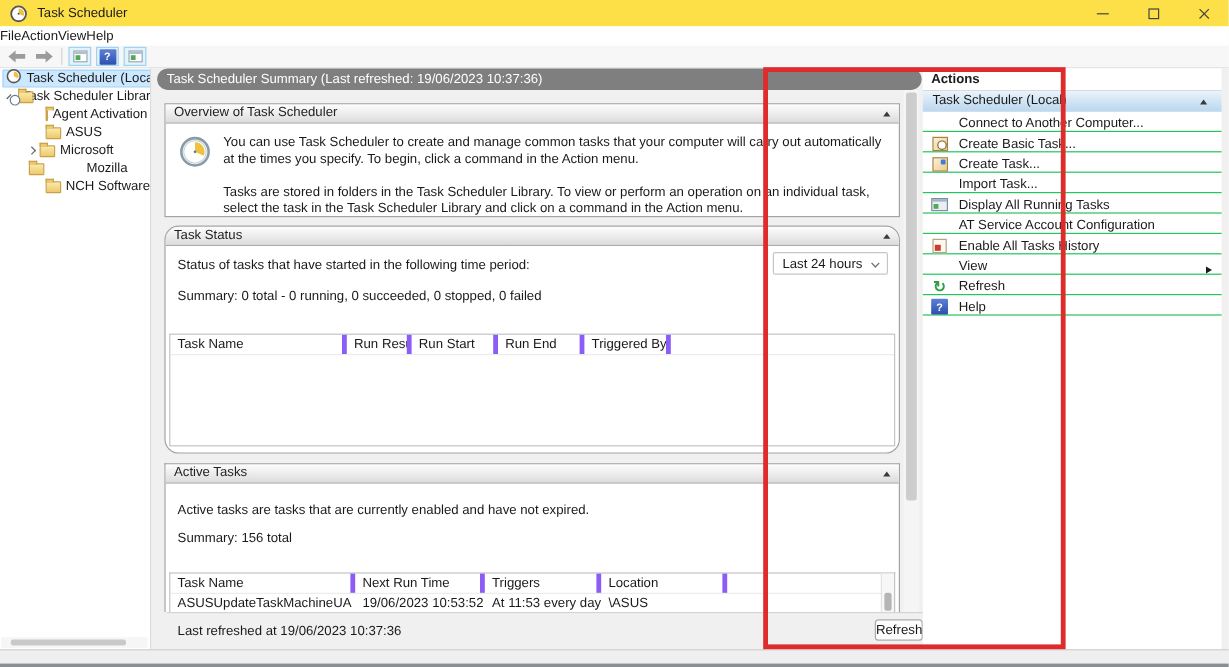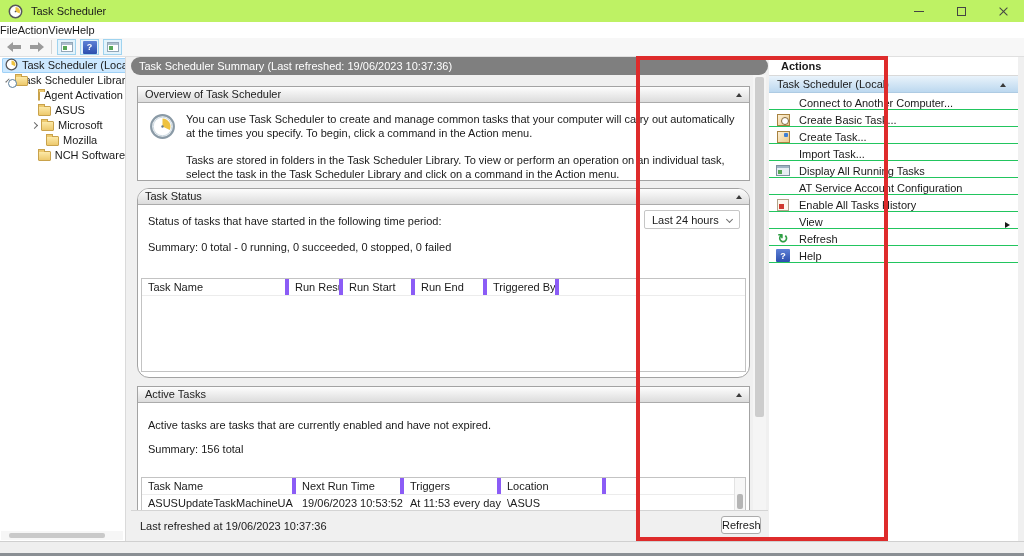--- a/index.html
+++ b/index.html
@@ -2,21 +2,21 @@
 <html><head>
 <meta charset="utf-8">
 <style>
   * { margin:0; padding:0; box-sizing:border-box; }
   html,body { width:1024px; height:556px; overflow:hidden; }
   body { font-family:"Liberation Sans", sans-serif; font-size:11px; color:#1a1a1a; background:#efefef; }
   .screen { position:relative; width:1024px; height:556px; background:#efefef; }
 
   
   .window { position:absolute; left:0; top:0; width:1024px; height:541px; background:#ffffff; }
-  .titlebar { position:absolute; left:0; top:0; width:100%; height:22px; background:#bef264; display:flex; align-items:center; }
+  .titlebar { position:absolute; left:0; top:0; width:100%; height:22px; background:#fde047; display:flex; align-items:center; }
   .app-icon { margin-left:8px; width:15px; height:15px; display:inline-block; }
   .titlebar .title { margin-left:8px; font-size:11px; color:#1a1a1a; }
   .win-controls { position:absolute; right:0; top:0; height:22px; display:flex; }
   .wc { width:42px; height:22px; display:flex; align-items:center; justify-content:center; cursor:default; }
   .min-glyph { width:10px; height:1px; background:#444; display:block; }
   .max-glyph { width:9px; height:9px; border:1px solid #444; display:block; }
   .close-glyph { position:relative; width:11px; height:11px; display:block; }
   .close-glyph::before,.close-glyph::after { content:""; position:absolute; left:5px; top:0; width:1px; height:11px; background:#444; }
   .close-glyph::before { transform:rotate(45deg); }
   .close-glyph::after { transform:rotate(-45deg); }
@@ -79,30 +79,30 @@
   .grid-row { display:flex; height:16px; line-height:16px; }
   .gr-cell { padding-left:6px; overflow:hidden; white-space:nowrap; }
 
   .box-activetasks { top:329px; height:124px; border-bottom:none; }
   .at-desc { position:absolute; left:10px; top:32px; }
   .at-summary { position:absolute; left:10px; top:56px; }
   .at-grid { top:90px; height:40px; border-bottom:none; }
   .at-sb { position:absolute; right:0; top:0; bottom:0; width:11px; border-left:1px solid #e3e3e3; background:#f7f7f7; }
   .at-sb-thumb { position:absolute; left:2px; top:16px; width:6px; height:15px; background:#b5b5b5; border-radius:2px; }
 
-  .statusbar { position:absolute; left:0; top:453px; width:637px; height:31px; background:#f0f0f0; border-top:1px solid #d4d4d4; }
+  .statusbar { position:absolute; left:8px; top:453px; width:637px; height:31px; background:#f0f0f0; border-top:1px solid #d4d4d4; }
   .statusbar .sb-text { position:absolute; left:9px; top:9px; }
   .refresh-btn { position:absolute; right:7px; top:5px; width:40px; height:18px; background:#fdfdfd; border:1px solid #ababab; border-radius:3px; text-align:center; line-height:16px; }
 
   .vsb-track { position:absolute; left:622px; top:18px; bottom:31px; width:13px; background:#f5f5f5; }
   .vsb-thumb { position:absolute; left:2px; top:2px; width:9px; height:340px; background:#cdcdcd; border-radius:2px; }
 
   
   .actions-panel { position:absolute; left:769px; top:0; width:249px; height:484px; background:#ffffff; }
-  .actions-title { height:19px; line-height:19px; padding-left:12px; font-weight:bold; border-bottom:1px solid #d9d9d9; }
+  .actions-title { height:19px; line-height:19px; padding-left:7px; font-weight:bold; border-bottom:1px solid #d9d9d9; }
   .actions-header { position:relative; height:17px; line-height:16px; padding-left:8px; background:linear-gradient(#e9f3fb,#bcd8ef); border-bottom:1px solid #aecbe3; }
   .actions-header .collapse-btn { top:4px; right:9px; }
   .action-item { display:flex; align-items:flex-end; height:17px; border-bottom:1px solid #22c55e; }
   .ai-icon { width:14px; height:13px; margin-left:7px; margin-right:9px; display:flex; align-items:center; justify-content:center; flex:none; }
   .ai-label { white-space:nowrap; overflow:hidden; }
   .submenu-arrow { margin-left:auto; margin-right:8px; width:0; height:0; border-top:3.5px solid transparent; border-bottom:3.5px solid transparent; border-left:5px solid #1a1a1a; }
   .ic-basic-task { position:relative; width:13px; height:12px; background:linear-gradient(135deg,#fdf0d5,#eccb90); border:1px solid #a8823f; }
   .ic-basic-task::after { content:""; position:absolute; left:3px; top:2px; width:6px; height:6px; border-radius:50%; background:#fff; border:1px solid #82683a; }
   .ic-create-task { position:relative; width:13px; height:12px; background:linear-gradient(135deg,#fdf0d5,#eccb90); border:1px solid #a8823f; }
   .ic-create-task::after { content:""; position:absolute; right:1px; top:1px; width:4px; height:4px; background:#3f7fd4; border-radius:1px; }
@@ -200,26 +200,26 @@
           <span class="lbl">Task Scheduler Library</span>
         </div>
         <div class="tree-row" style="padding-left:38px;">
           <span class="folder"></span>
           <span class="lbl">Agent Activation Runt</span>
         </div>
         <div class="tree-row" style="padding-left:38px;">
           <span class="folder"></span>
           <span class="lbl">ASUS</span>
         </div>
-        <div class="tree-row" style="padding-left:32px;">
+        <div class="tree-row" style="padding-left:24px;">
           <span class="chev right"></span>
           <span class="folder" style="margin-left:4px;"></span>
           <span class="lbl">Microsoft</span>
         </div>
-        <div class="tree-row" style="padding-left:46px;">
+        <div class="tree-row" style="padding-left:24px;gap:31px;">
           <span class="folder"></span>
           <span class="lbl">Mozilla</span>
         </div>
         <div class="tree-row" style="padding-left:38px;">
           <span class="folder"></span>
           <span class="lbl">NCH Software</span>
         </div>
         <div class="hsb-track">
             <div class="hsb-thumb"></div>
           </div>

